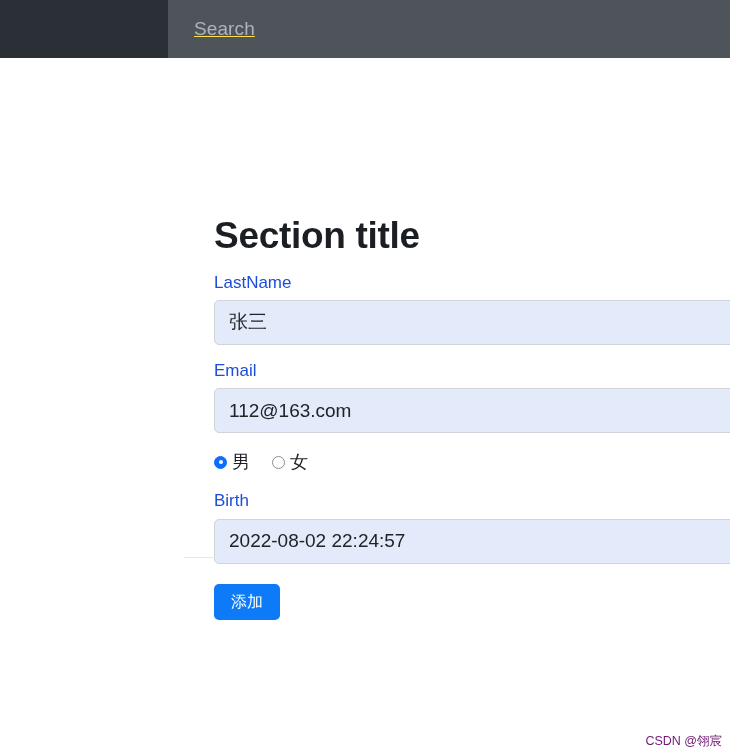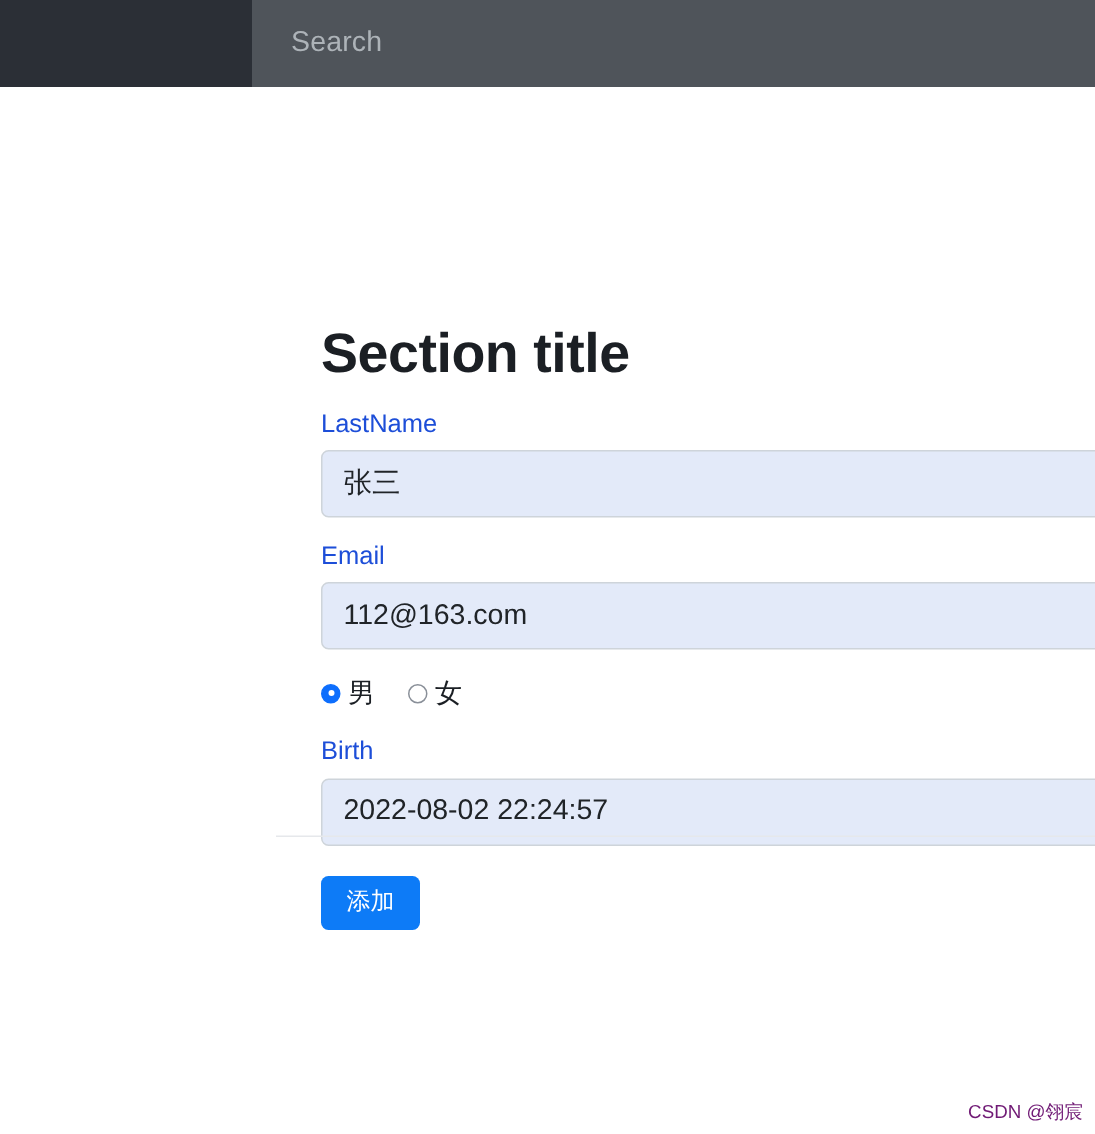--- a/index.html
+++ b/index.html
@@ -50,20 +50,21 @@
   .search-input {
     background: transparent;
     border: none;
     outline: none;
     color: #fde047;
     font-family: "Liberation Sans", "DejaVu Sans", sans-serif;
     font-size: 19px;
     width: 100%;
     padding: 0;
     letter-spacing: .1px;
+    text-decoration: underline;
   }
   .search-input::placeholder {
     color: #adb3b8;
     opacity: 1;
   }
 
   
   .below {
     position: absolute;
     left: 16px;

